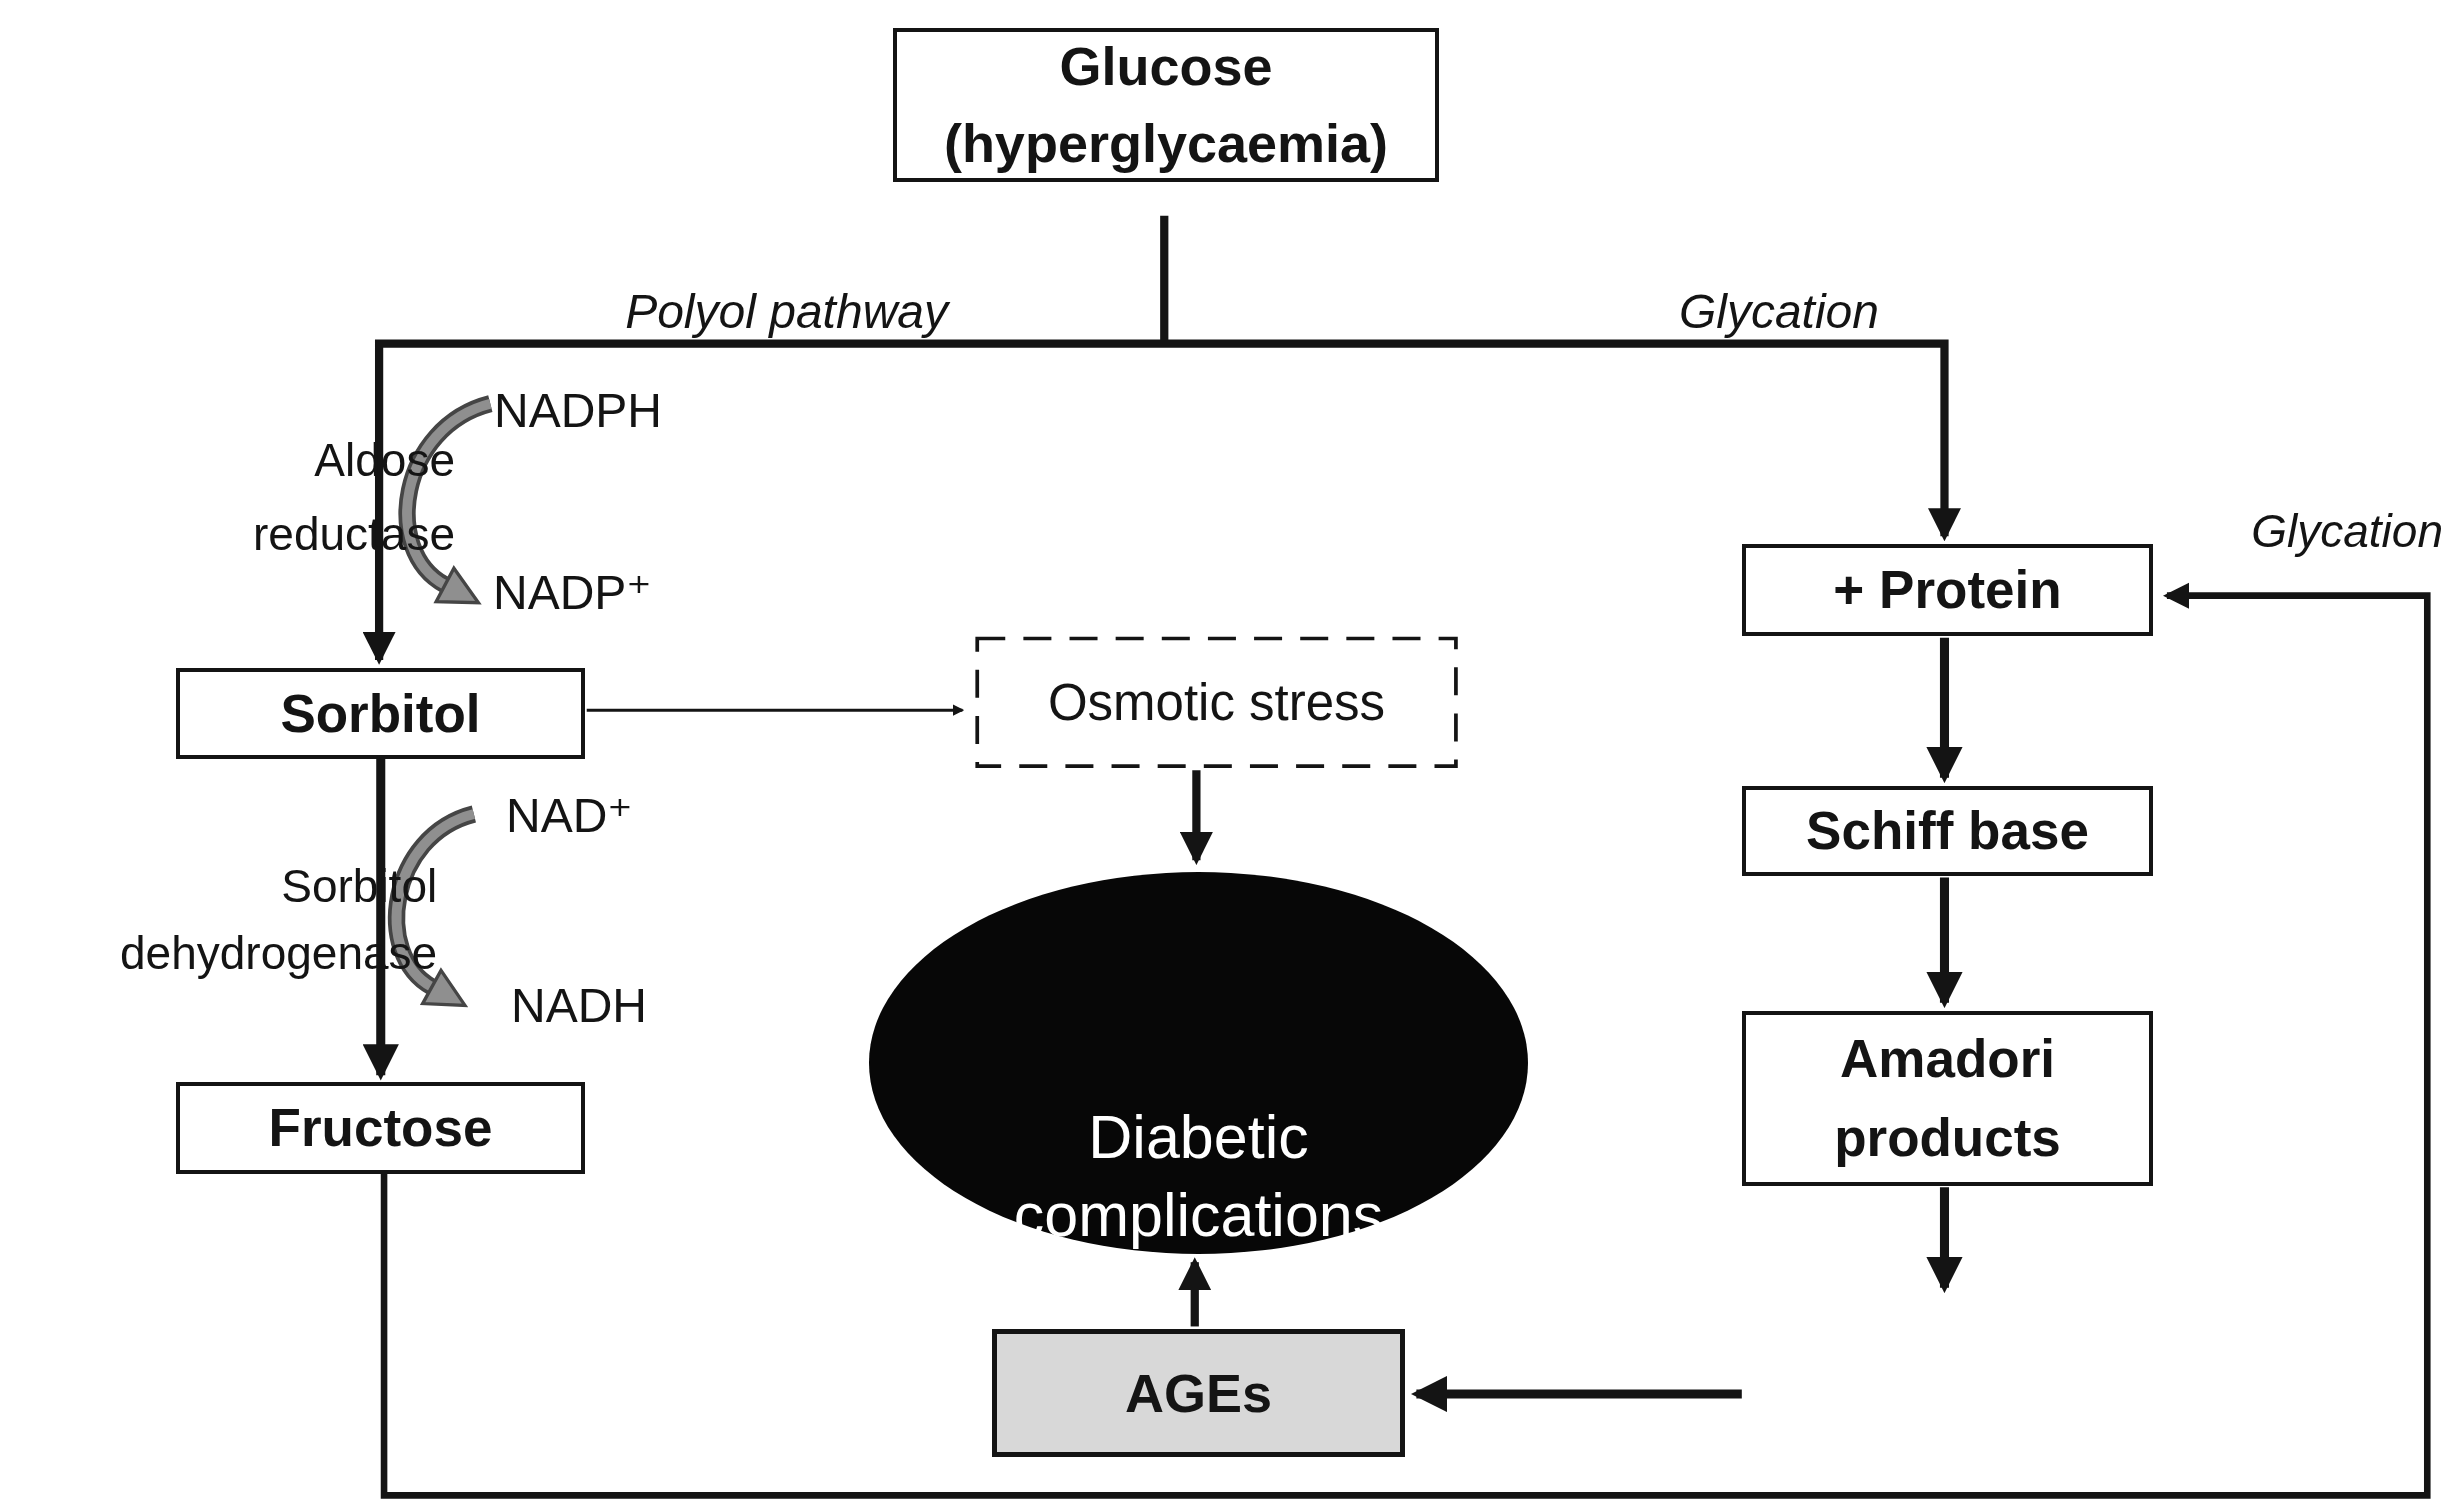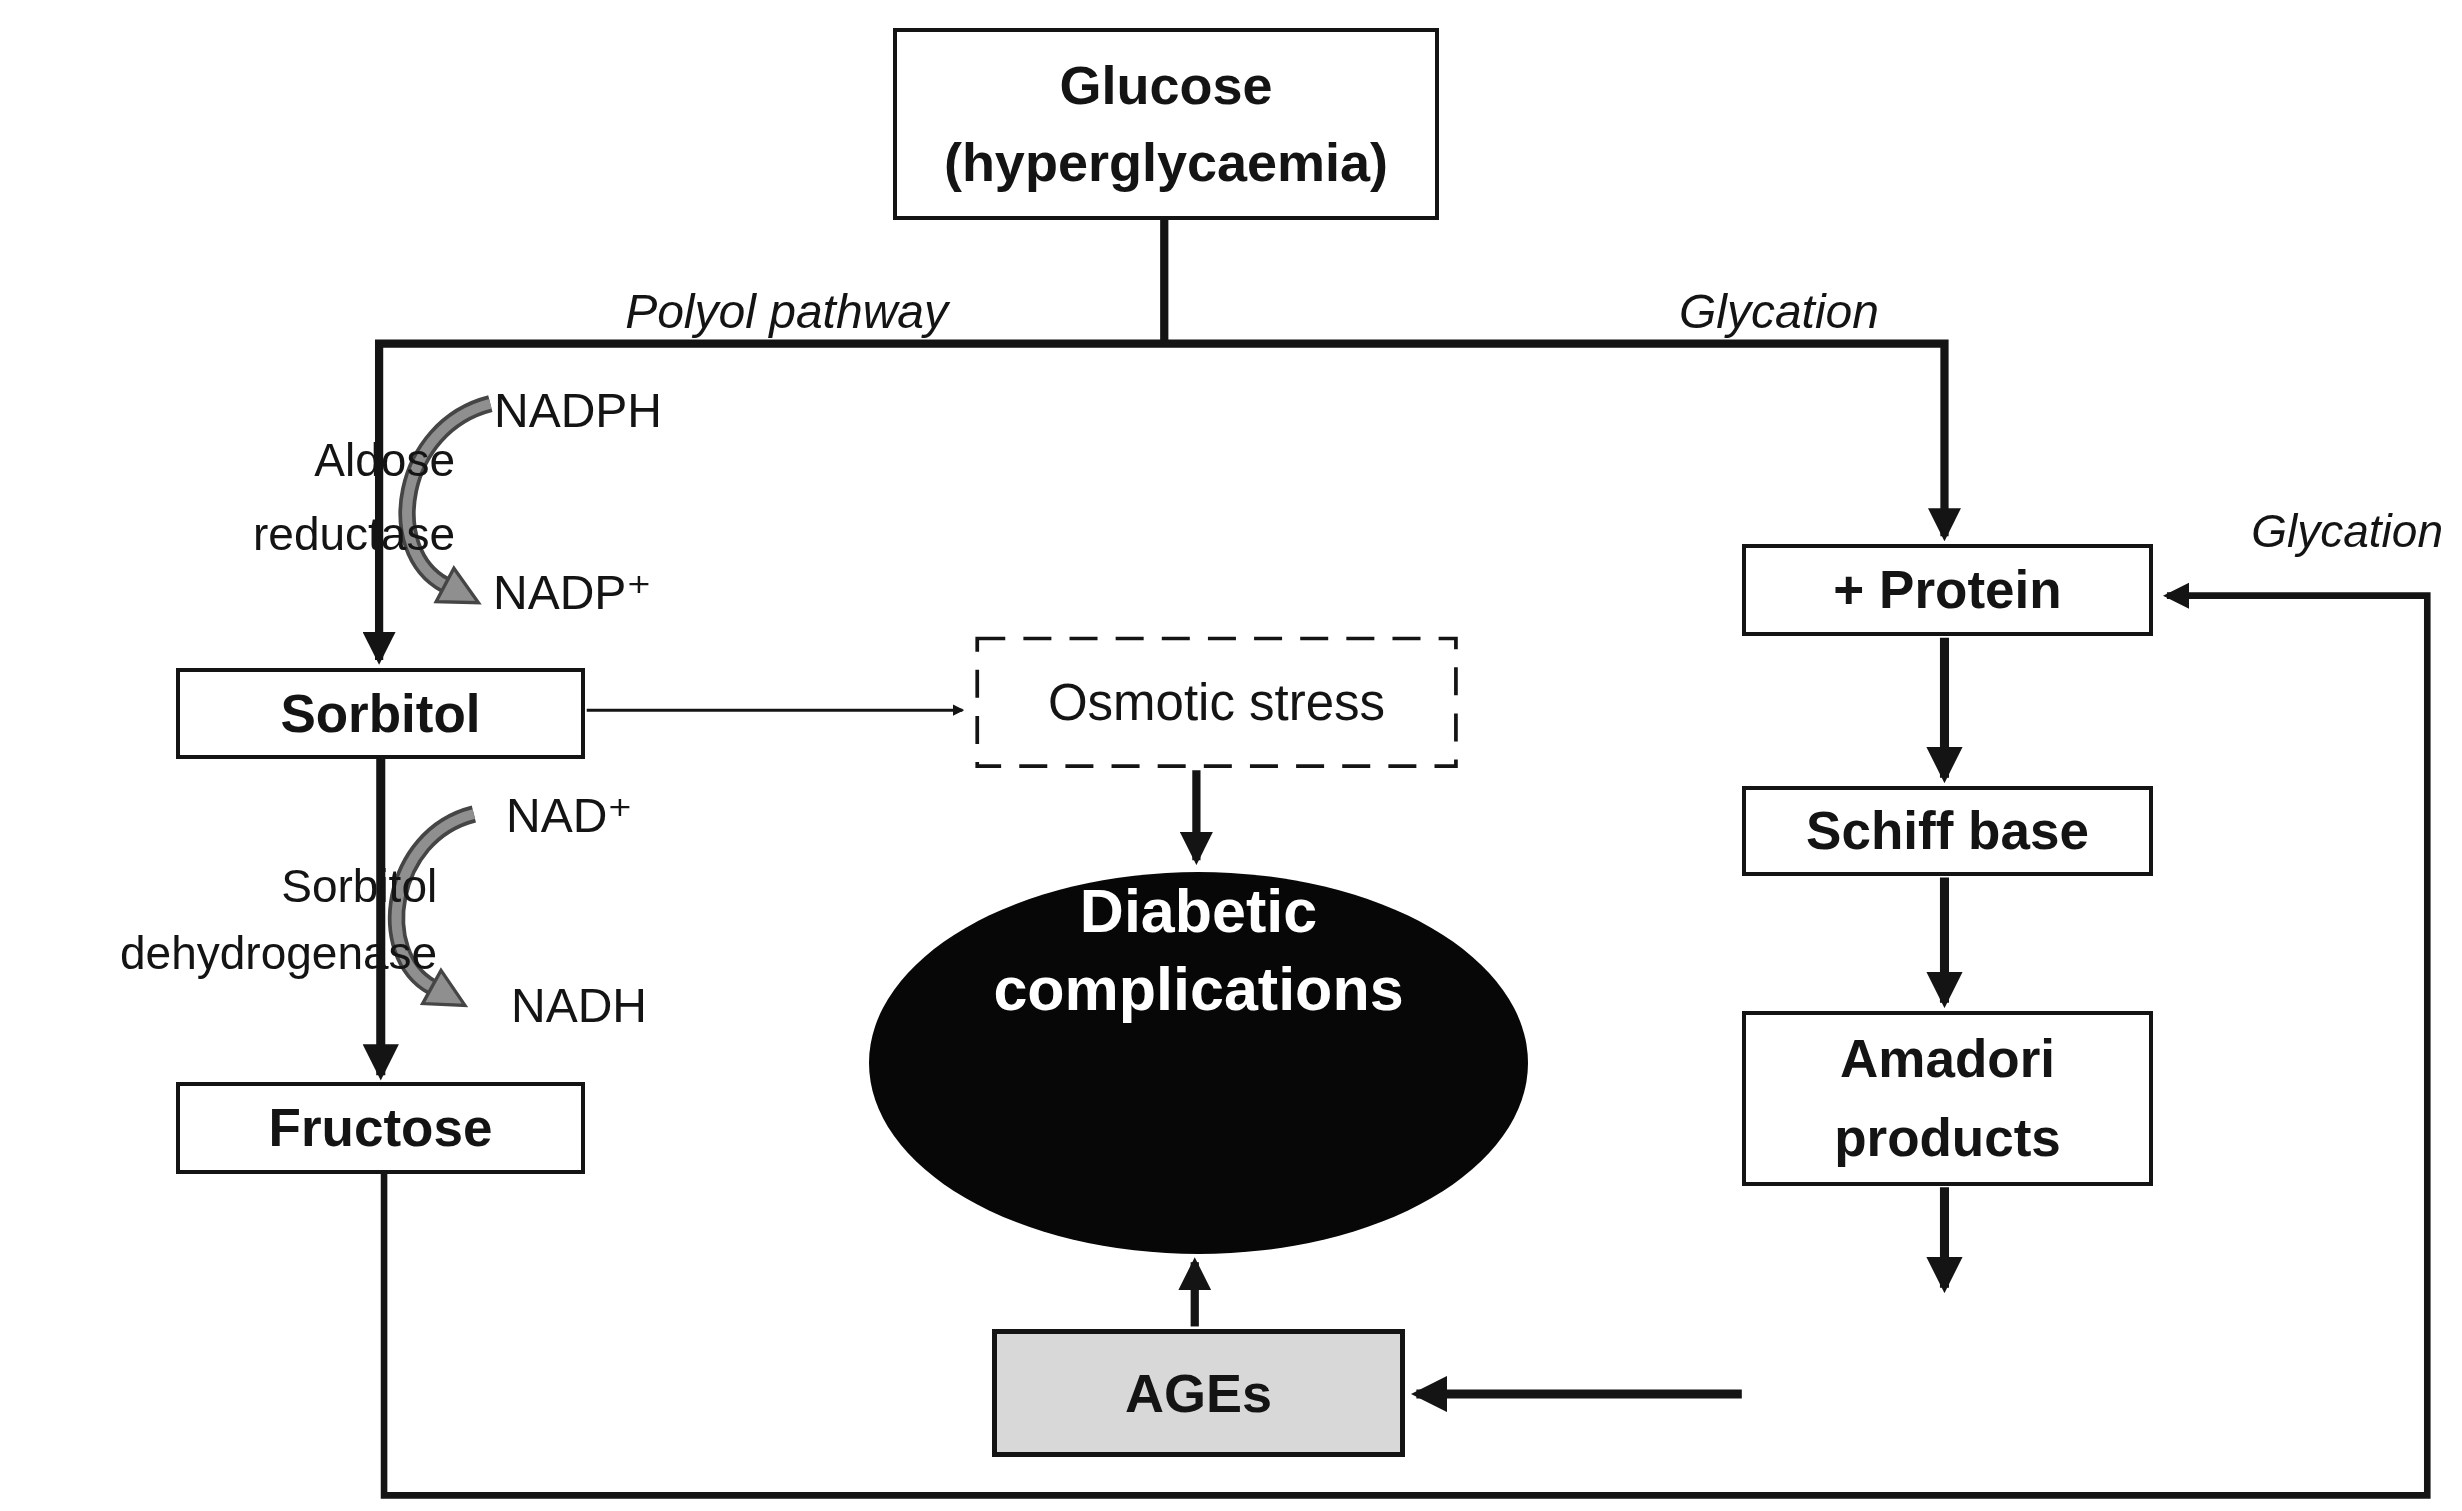--- a/index.html
+++ b/index.html
@@ -24,43 +24,43 @@
     border: 4.1px solid #141414;
     display: flex;
     align-items: center;
     justify-content: center;
     text-align: center;
     font-weight: 700;
     font-size: 53px;
     line-height: 1.42;
     white-space: pre-line;
   }
-  .node-glucose      { left: 893px; top: 28px;   width: 546px; height: 192px; font-size: 54px; }
+  .node-glucose      { left: 893px; top: 28px;   width: 546px; height: 154px; font-size: 54px; }
   .node-sorbitol     { left: 176px;  top: 668px;  width: 409px; height: 91px; }
   .node-fructose     { left: 176px;  top: 1082px; width: 409px; height: 92px; }
   .node-osmotic      { left: 977px; top: 639px;  width: 479px; height: 128px;
                        border: none; background: transparent; font-weight: 400; font-size: 51px; }
   .node-protein      { left: 1742px; top: 544px;  width: 411px; height: 92px; }
   .node-schiff       { left: 1742px; top: 786px;  width: 411px; height: 90px; }
   .node-amadori      { left: 1742px; top: 1011px; width: 411px; height: 175px; line-height: 1.48; }
   .node-dicarbonyl   { left: 1742px; top: 1296px; width: 411px; height: 180px; line-height: 1.48; }
   .node-ages         { left: 992px; top: 1329px; width: 413px; height: 128px;
                        border-width: 5px; background: #d8d8d8; font-size: 54px; }
   .node-ellipse {
     position: absolute;
     left: 869px; top: 872px;
     width: 659px; height: 382px;
     background: #070707;
     border-radius: 50%;
     display: flex;
-    align-items: flex-start;
+    align-items: flex-end;
     justify-content: center;
     text-align: center;
     color: #ffffff;
-    font-weight: 700;
+    font-weight: 400;
     font-size: 61px;
     line-height: 1.28;
     white-space: pre-line;
   }
   .flabel {
     position: absolute;
     white-space: pre-line;
     text-align: right;
   }
   .italic  { font-style: italic; font-size: 48px; }

